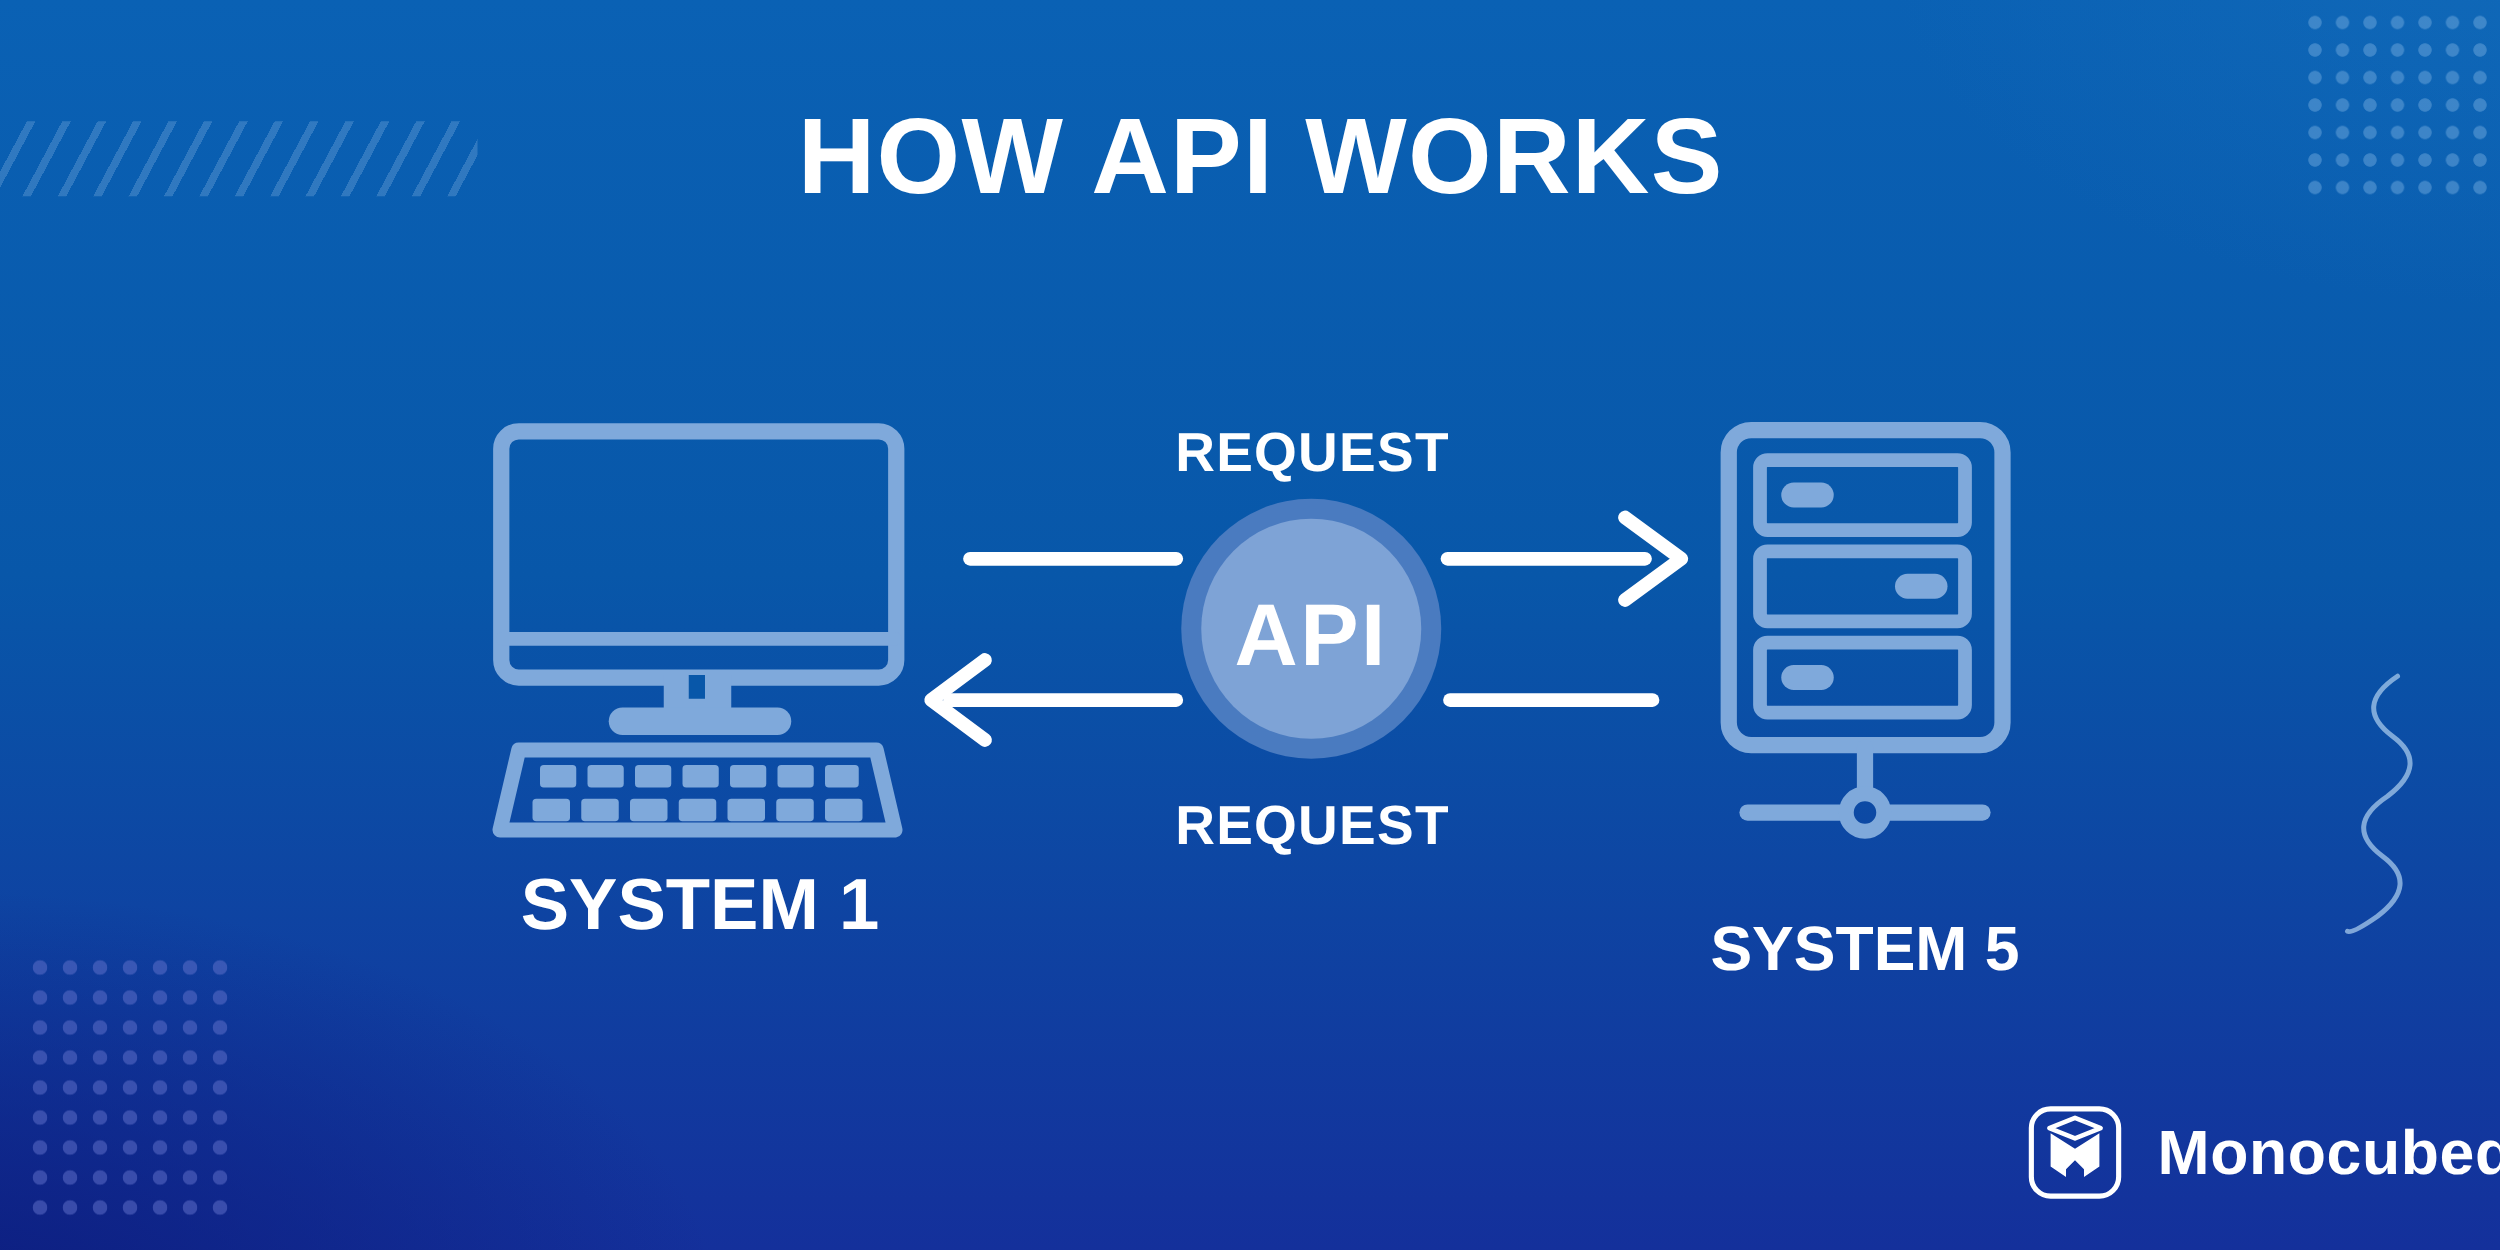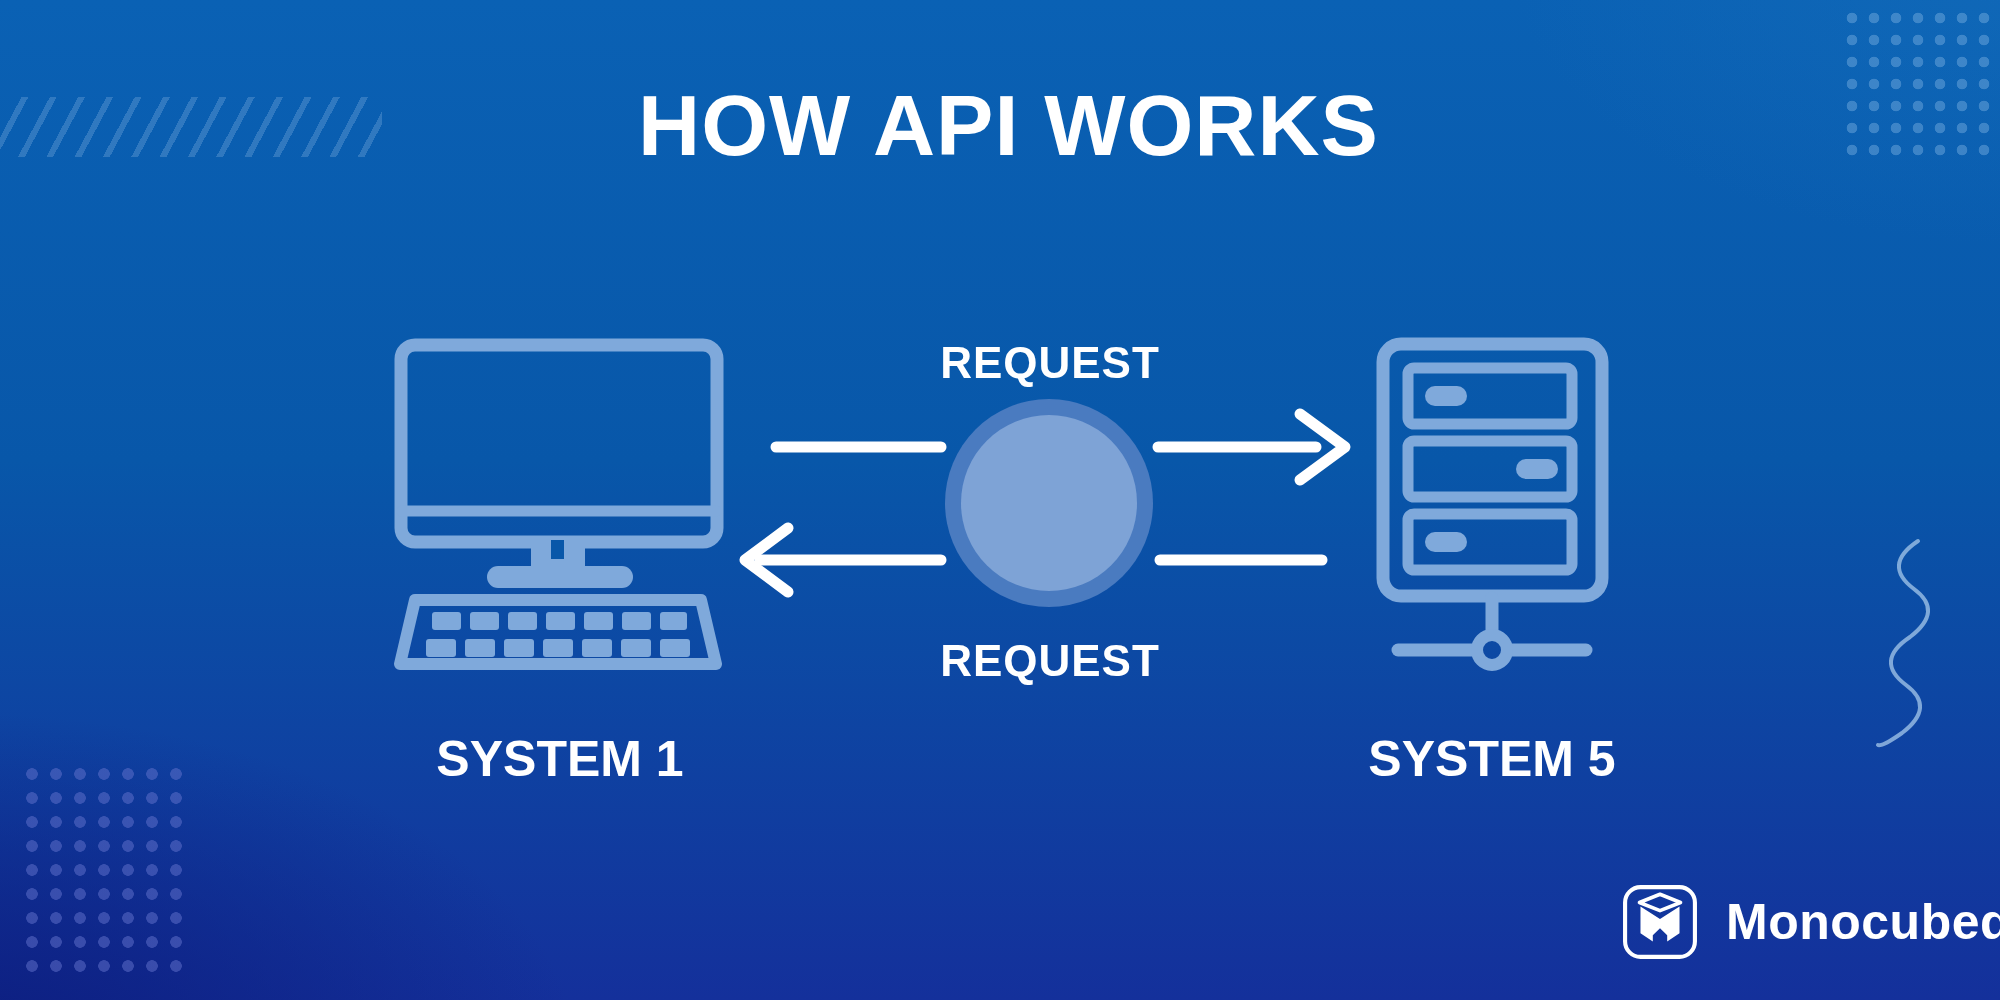--- a/index.html
+++ b/index.html
@@ -10,21 +10,21 @@
       radial-gradient(820px 460px at 100% -4%, rgba(26,116,190,.38) 0%, rgba(26,116,190,0) 62%),
       linear-gradient(180deg, var(--bg-top,#0a61b4) 0%, var(--bg-mid,#0857a9) 46%, var(--bg-bottom,#14309b) 100%);
     padding-left: 17px;
   }
   .abs{position:absolute;}
   .label{color:var(--text-white,#fff);font-weight:bold;text-align:center;white-space:nowrap;}
   .page-title{left:0;right:0;top:76px;font-size:86px;letter-spacing:1px;}
   .request-label{left:870px;top:338px;width:360px;font-size:44px;letter-spacing:1px;}
   .response-label{left:870px;top:636px;width:360px;font-size:44px;letter-spacing:1px;}
   .api-label{left:949px;top:468px;width:200px;font-size:70px;letter-spacing:2px;}
-  .system1-label{left:380px;top:730px;width:360px;font-size:50px;}
+  .system1-label{left:380px;top:690px;width:360px;font-size:58px;}
   .system2-label{left:1312px;top:730px;width:360px;font-size:50px;}
 
   .stripes{left:0;top:97px;width:382px;height:60px;
     background:repeating-linear-gradient(118deg, transparent 0 19px, var(--stripe,rgba(120,170,220,.35)) 19px 25px);}
   .dots-tr{left:1841px;top:7px;width:154px;height:154px;
     background-image:radial-gradient(circle at 11px 11px, var(--dots-top-right,rgba(120,175,225,.45)) 5px, transparent 5.6px);
     background-size:22px 22px;}
   .dots-bl{left:20px;top:762px;width:168px;height:216px;
     background-image:radial-gradient(circle at 12px 12px, var(--dots-bottom-left,rgba(100,115,205,.5)) 5.5px, transparent 6.1px);
     background-size:24px 24px;}
@@ -111,20 +111,21 @@
     </g>
 
     <g>
       <circle class="circle-outer" cx="1049" cy="503" r="104"></circle>
       <circle class="circle-inner" cx="1049" cy="503" r="88"></circle>
     </g>
   </svg>
 
   <div class="abs label request-label">REQUEST</div>
   <div class="abs label response-label">REQUEST</div>
+  <div class="abs label api-label">API</div>
   <div class="abs label system1-label">SYSTEM 1</div>
   <div class="abs label system2-label">SYSTEM 5</div>
 
   <div class="abs logo">
     <svg width="76" height="76" viewBox="0 0 74 74">
       <rect class="logo-icon-stroke" x="3" y="3" width="68" height="68" rx="15" stroke-width="4"></rect>
       <polygon class="logo-icon-stroke" points="37,10 57,18 37,26 17,18" stroke-width="3.5" stroke-linejoin="round"></polygon>
       <path class="logo-icon-fill" d="M18 22 L37 34 L56 22 L56 48 L44 56 L44 50 L37 43 L30 50 L30 56 L18 48 Z"></path>
     </svg>
     <span class="logo-text">Monocubed</span>

